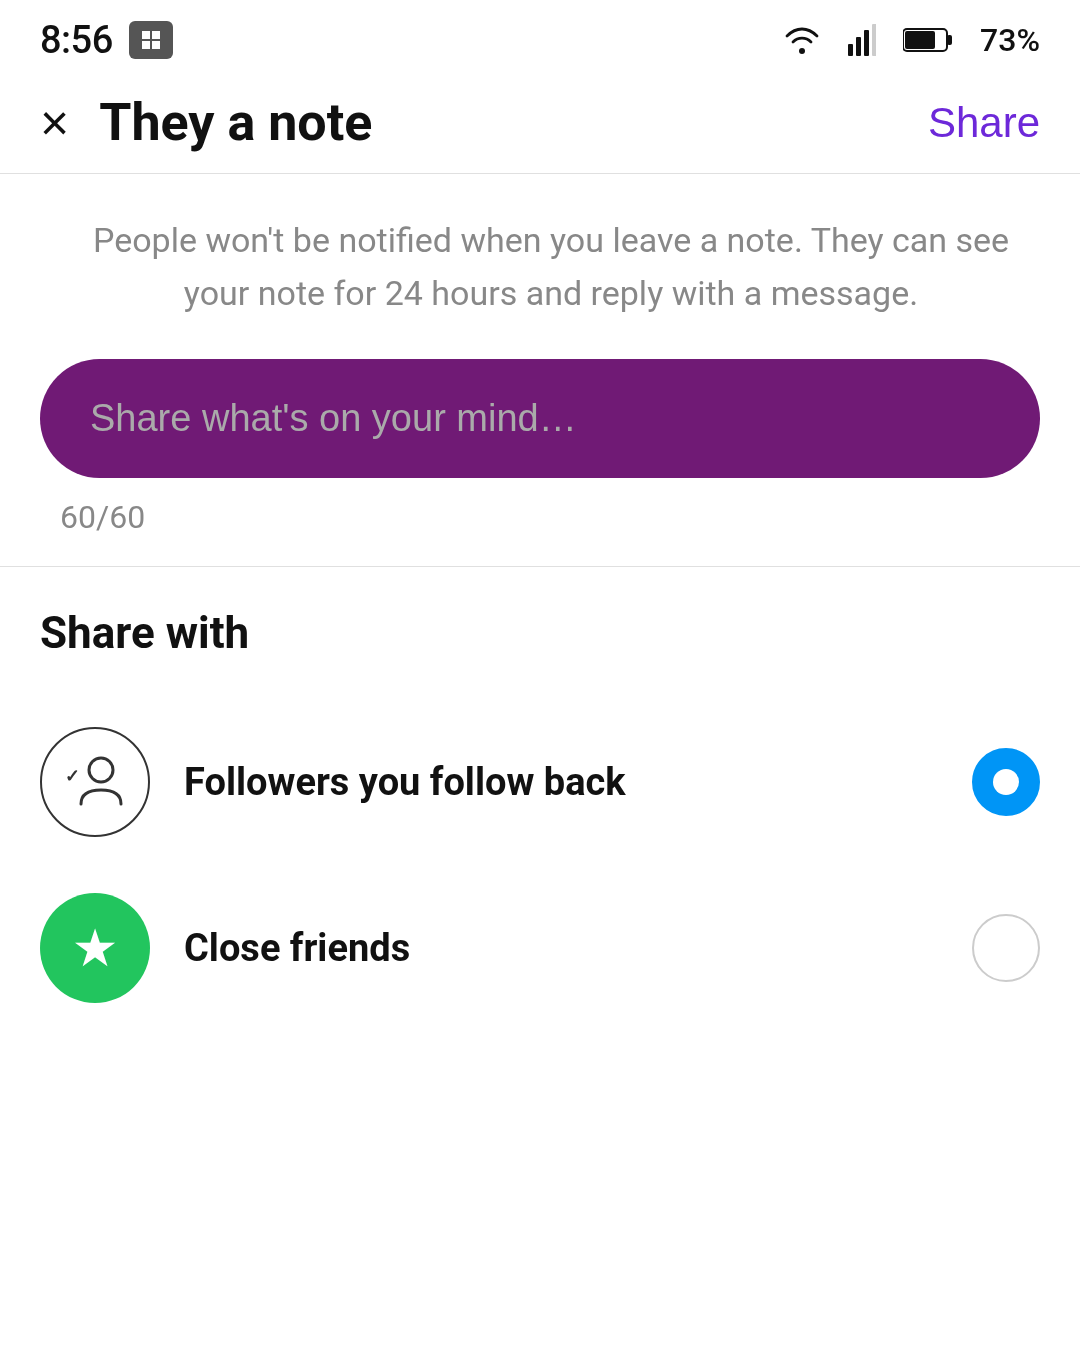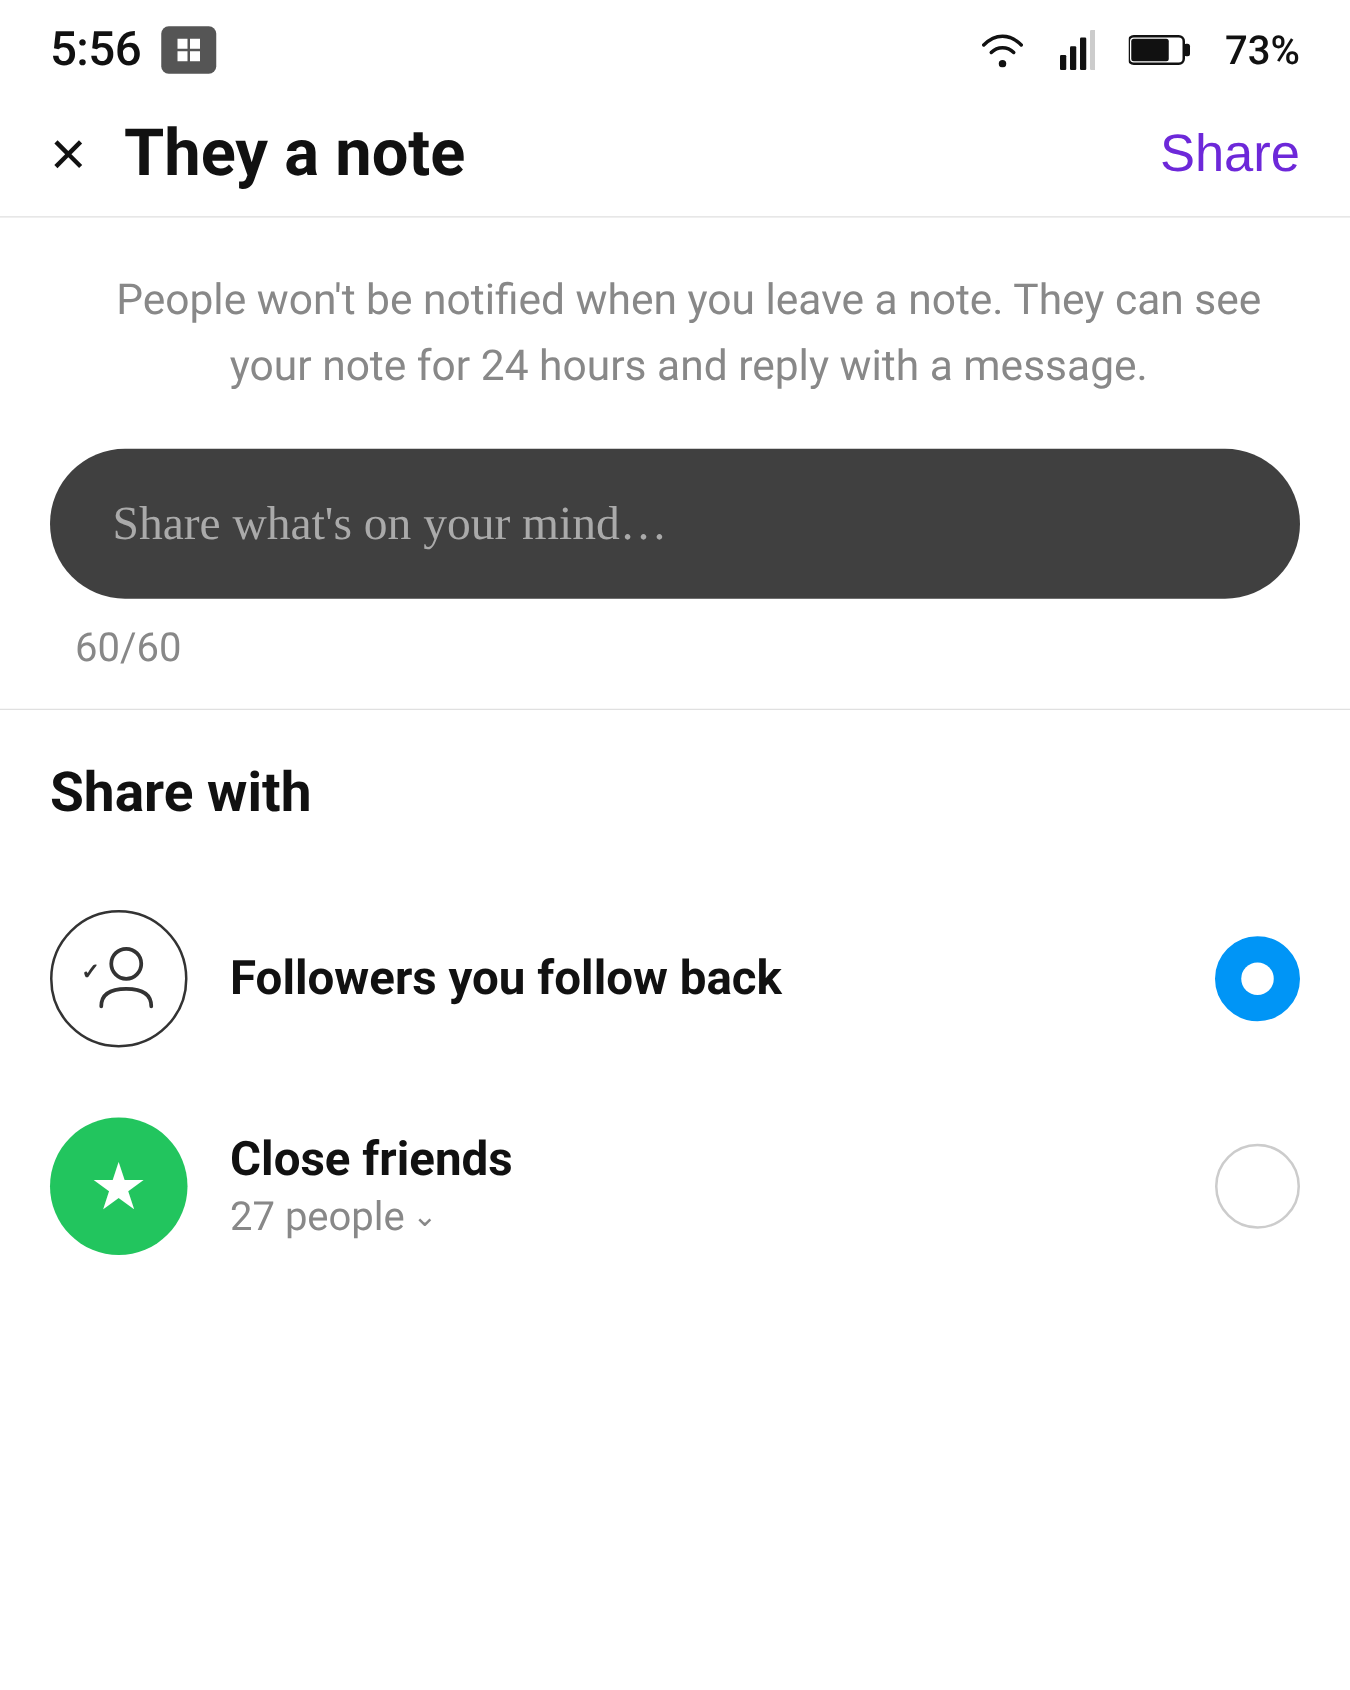--- a/index.html
+++ b/index.html
@@ -106,28 +106,28 @@
       line-height: 1.55;
     }
 
     
     .note-input-container {
       padding: 10px 40px 0 40px;
     }
 
     .note-input {
       width: 100%;
-      background: #404040;
+      background: #701a75;
       border: none;
       border-radius: 60px;
       padding: 38px 50px;
       font-size: 38px;
       color: #aaaaaa;
       outline: none;
-      font-family: Liberation Serif, serif;
+      font-family: Liberation Sans, sans-serif;
     }
 
     .note-input::placeholder {
       color: #aaaaaa;
     }
 
     
     .char-count {
       padding: 20px 44px 30px 60px;
     }
@@ -252,21 +252,21 @@
     .signal-svg {
       width: 28px;
       height: 32px;
     }
   </style>
 </head>
 <body>
 
 <div class="status-bar">
   <div style="display:flex; align-items:center; gap:16px;">
-    <span class="status-time">5:56</span>
+    <span class="status-time">8:56</span>
     <div class="notif-icon">
       <svg width="24" height="24" viewBox="0 0 24 24" fill="white">
         <path d="M3 3h8v8H3zm0 10h8v8H3zm10-10h8v8h-8zm0 10h8v8h-8z" fill="white"></path>
       </svg>
     </div>
   </div>
   <div class="status-icons">
 
     <svg class="wifi-svg" viewBox="0 0 38 28" fill="none">
       <path d="M19 22a3 3 0 1 1 0 6 3 3 0 0 1 0-6z" fill="#111"></path>
@@ -331,20 +331,16 @@
       <div class="radio-inner"></div>
     </div>
   </div>
 
   <div class="share-option">
     <div class="option-avatar avatar-friends">
       <span class="star-icon">★</span>
     </div>
     <div class="option-info">
       <div class="option-title">Close friends</div>
-      <div class="option-subtitle">
-        <span>27 people</span>
-        <span class="chevron-down">⌄</span>
-      </div>
     </div>
     <div class="radio-outer"></div>
   </div>
 </div>
 
 </body></html>

